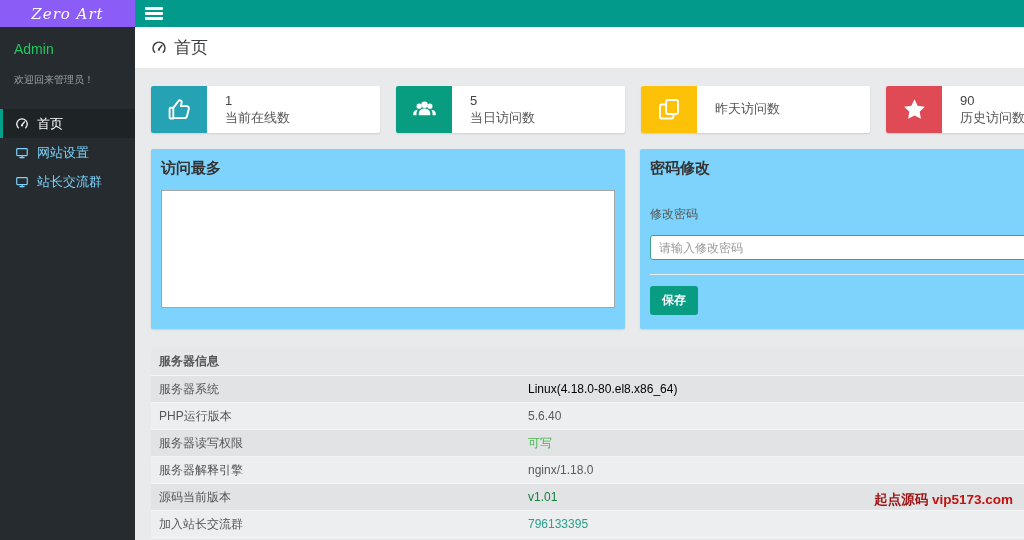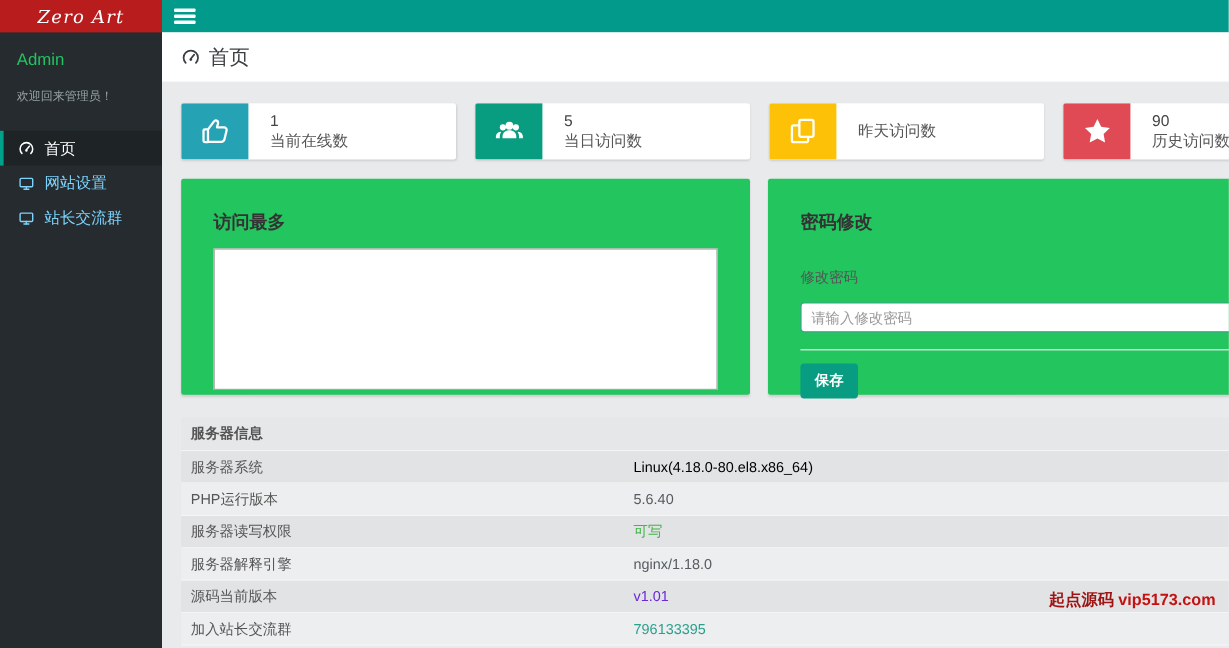--- a/index.html
+++ b/index.html
@@ -5,21 +5,21 @@
   * { margin:0; padding:0; box-sizing:border-box; }
   html,body { width:1024px; height:540px; overflow:hidden; }
   body {
     font-family:"Liberation Sans","DejaVu Sans",sans-serif;
     background:#e9eaec; color:#555; position:relative; font-size:13px;
   }
 
   
   .sidebar { position:absolute; left:0; top:0; bottom:0; width:135px; background:#262b2f; z-index:3; }
   .logo {
-    height:27px; background:#b91c1c; color:#fff; display:flex; align-items:center; justify-content:center;
+    height:27px; background:#8b5cf6; color:#fff; display:flex; align-items:center; justify-content:center;
     font-family:"DejaVu Serif","Liberation Serif",serif; font-style:italic; font-size:15px; letter-spacing:1px;
   }
   .user-block { padding:14px 14px 16px; }
   .user-name { color:#22c55e; font-size:14px; }
   .user-greet { color:#97a1a6; font-size:10px; margin-top:16px; }
   .menu { margin-top:6px; }
   .menu-item {
     height:29px; display:flex; align-items:center; gap:8px; padding-left:12px;
     color:#7dd3fc; font-size:13px; cursor:pointer; border-left:3px solid transparent;
   }
@@ -42,21 +42,21 @@
   .stat-card { width:229px; height:47px; background:#fff; border-radius:2px; box-shadow:0 1px 2px rgba(0,0,0,.12); display:flex; overflow:hidden; }
   .stat-icon { width:56px; height:100%; display:flex; align-items:center; justify-content:center; flex:0 0 auto; }
   .stat-icon svg { width:27px; height:27px; }
   .stat-text { display:flex; flex-direction:column; justify-content:center; padding-left:18px; line-height:1.3; }
   .stat-value { font-size:13px; color:#444; }
   .stat-value:empty { display:none; }
   .stat-label { font-size:13px; color:#555; }
 
   
   .panels-row { display:flex; gap:15px; width:max-content; margin-top:16px; }
-  .panel { width:474px; height:180px; background:#22c55e; border-radius:2px; box-shadow:0 1px 2px rgba(0,0,0,.12); padding:27px; }
+  .panel { width:474px; height:180px; background:#7dd3fc; border-radius:2px; box-shadow:0 1px 2px rgba(0,0,0,.12); padding:10px; }
   .panel-title { font-size:15px; font-weight:bold; color:#333; }
   .visits-box { margin-top:12px; height:118px; border:1px solid #a5a5a5; background:#fff; }
   .form-label { margin-top:28px; font-size:12px; color:#555; }
   .pwd-input {
     margin-top:12px; width:100%; height:25px; border:1px solid #3aa487; border-radius:3px;
     padding:0 8px; font-size:12px; color:#333; outline:none; font-family:inherit;
   }
   .pwd-input::placeholder { color:#9a9a9a; }
   .pwd-divider { margin-top:14px; border-top:1px solid #ededed; }
   .save-btn {
@@ -219,21 +219,21 @@
       <div class="srv-row">
         <div class="srv-label">服务器读写权限</div>
         <div class="srv-value" style="color:#42b649">可写</div>
       </div>
       <div class="srv-row">
         <div class="srv-label">服务器解释引擎</div>
         <div class="srv-value" style="color:#555b60">nginx/1.18.0</div>
       </div>
       <div class="srv-row">
         <div class="srv-label">源码当前版本</div>
-        <div class="srv-value" style="color:#6d28d9">v1.01</div>
+        <div class="srv-value" style="color:#15803d">v1.01</div>
       </div>
       <div class="srv-row">
         <div class="srv-label">加入站长交流群</div>
         <div class="srv-value" style="color:#2aa08d">796133395</div>
       </div>
     </div>
 
     <div class="bottom-strip"></div>
   </div>
 </div>

